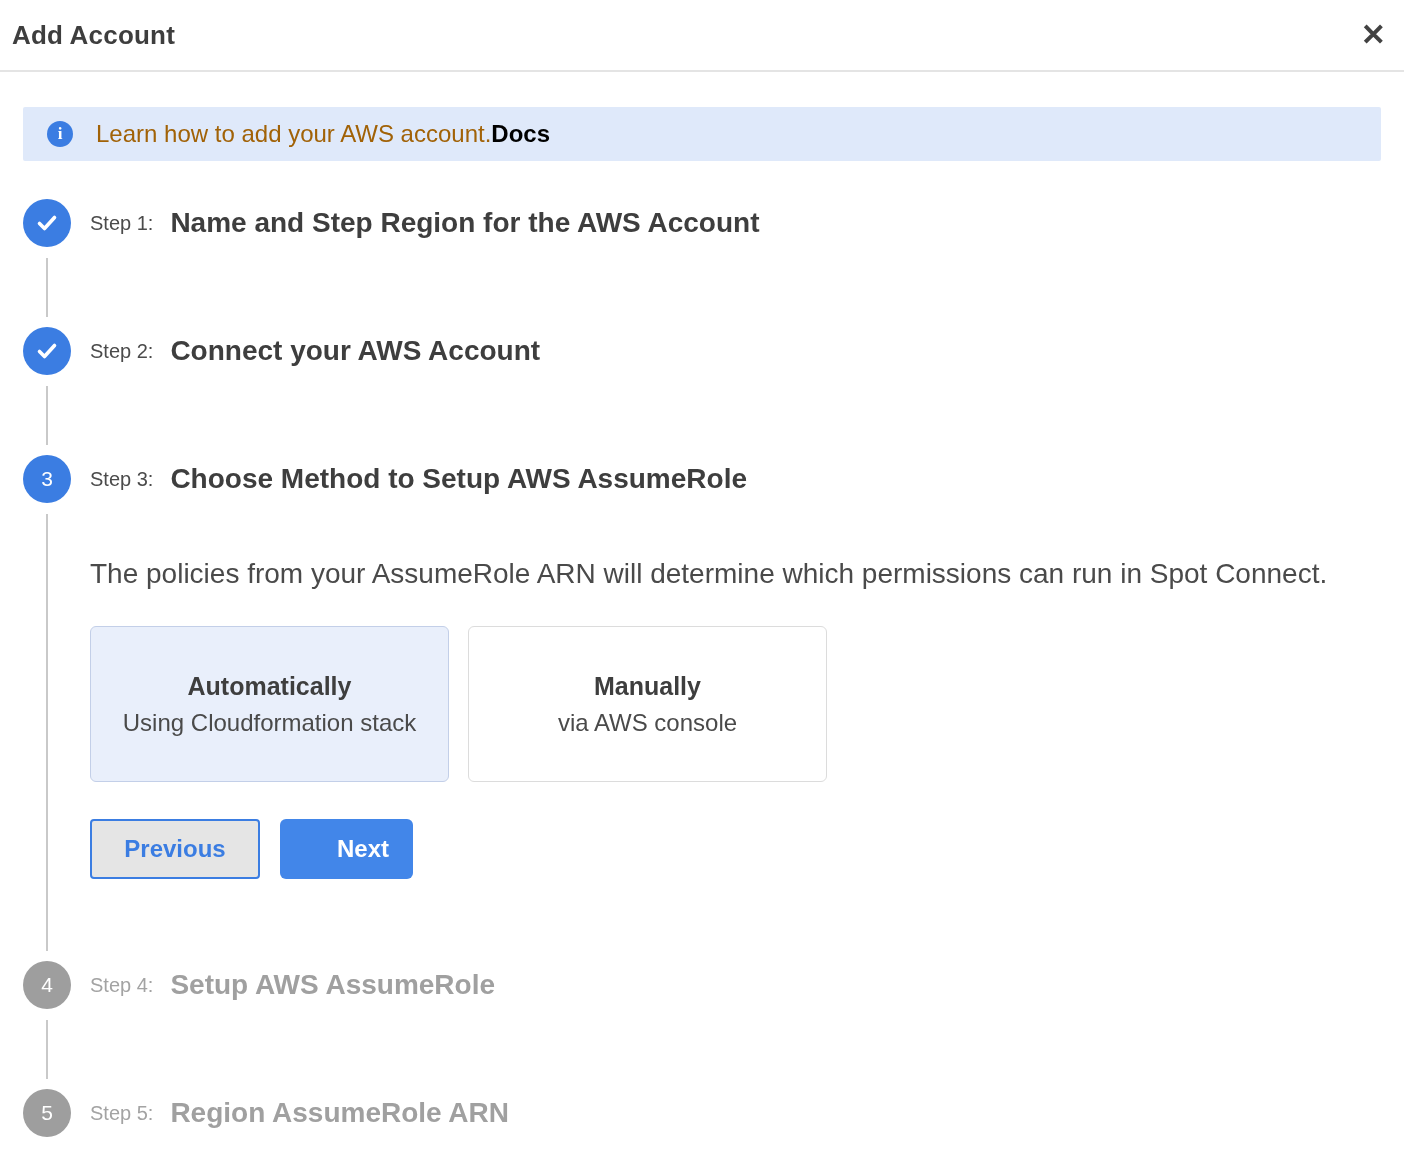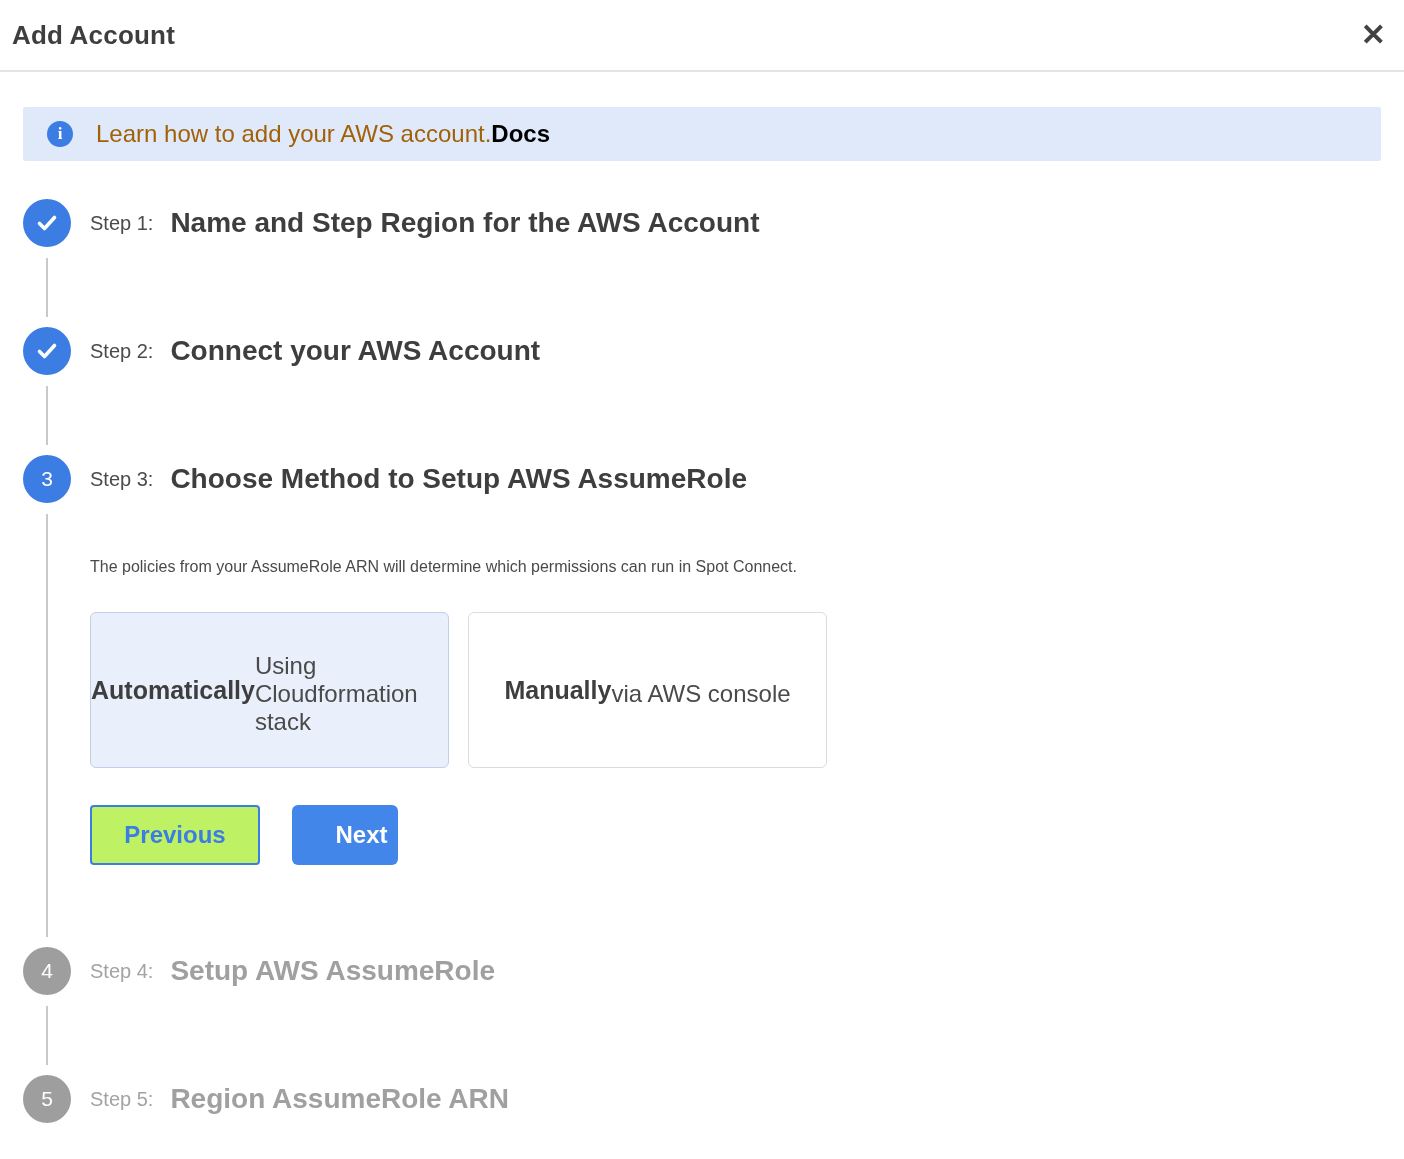--- a/index.html
+++ b/index.html
@@ -129,34 +129,35 @@
   }
   .step.pending .step-label { color: #a3a3a3; }
   .step.pending .step-title { color: #a0a0a0; }
   .step-1, .step-2 { min-height: 128px; }
   .step-4 { min-height: 128px; }
   .step-5 { min-height: 72px; }
 
   
   .step3-description {
     margin-top: 55px;
-    font-size: 16px;
+    font-size: 28px;
     color: #4a4a4a;
   }
   .option-cards {
     display: flex;
     margin-top: 36px;
   }
   .option-card {
     width: 359px;
     height: 156px;
     border: 1px solid #dcdcdc;
     border-radius: 6px;
     background: #ffffff;
     display: flex;
+    flex-direction: column;
     align-items: center;
     justify-content: center;
     cursor: pointer;
   }
   .option-card + .option-card { margin-left: 19px; }
   .option-card.selected {
     background: #e9effb;
     border-color: #c3cfe8;
   }
   .option-title {
@@ -179,28 +180,28 @@
     display: flex;
     align-items: center;
     justify-content: center;
     font-family: "Liberation Sans", sans-serif;
     font-size: 24px;
     font-weight: 700;
     cursor: pointer;
   }
   .btn-previous {
     width: 170px;
-    background: #bef264;
+    background: #e5e5e5;
     color: #3b7de2;
     border: 2px solid #3b7de2;
     border-radius: 4px;
   }
   .btn-next {
-    width: 106px;
-    margin-left: 32px;
+    width: 133px;
+    margin-left: 20px;
     background: #4286e9;
     color: #ffffff;
     border: none;
     border-radius: 6px;
     padding-left: 33px;
   }
   .check-icon-svg { display: block; }
 </style>
 </head>
 <body>

